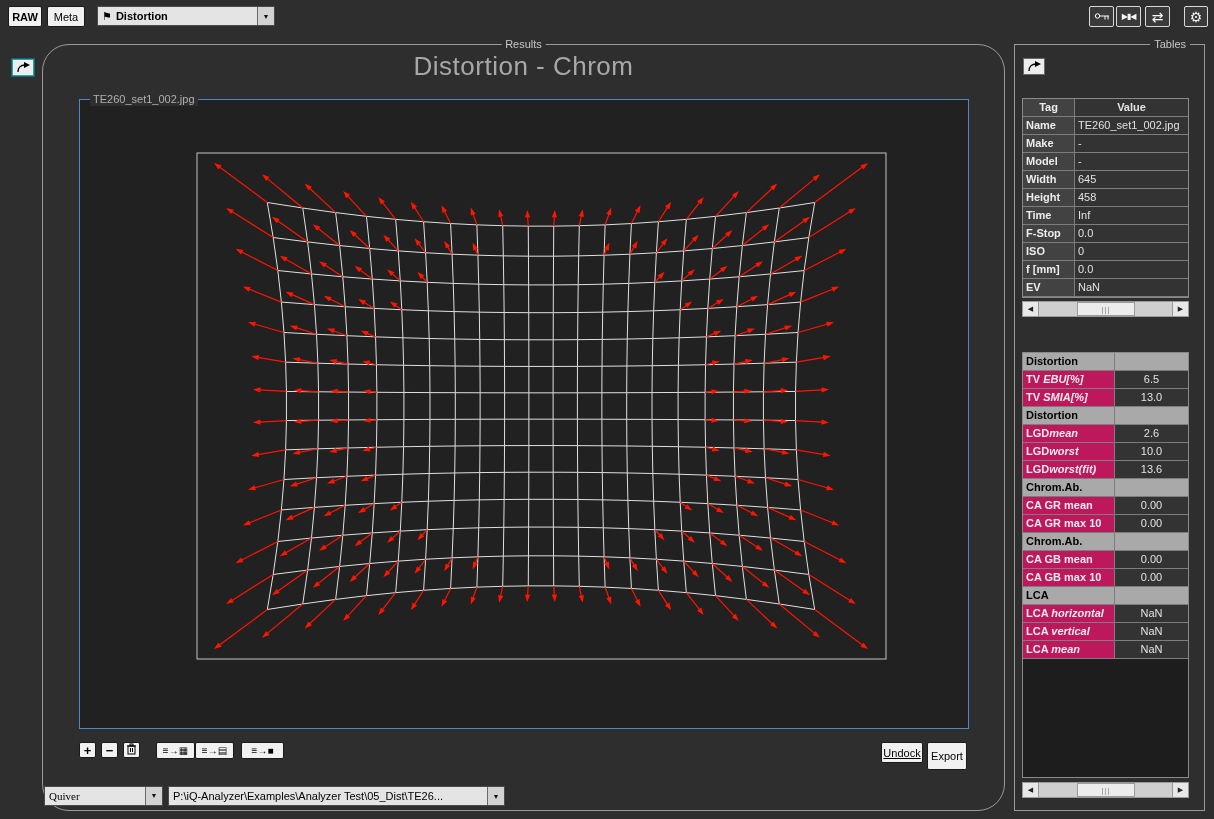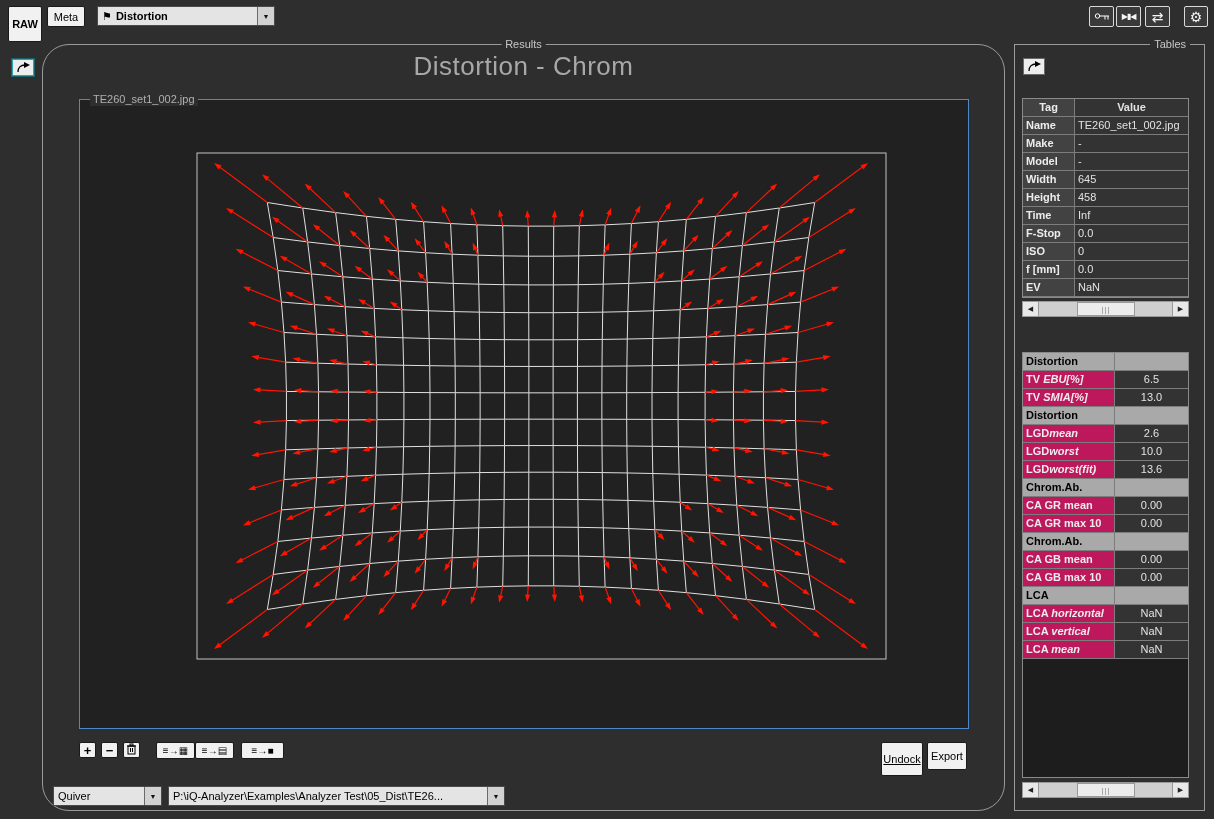--- a/index.html
+++ b/index.html
@@ -89,21 +89,21 @@
     display:flex; align-items:center; justify-content:center;
     font-size:7px; color:#777; letter-spacing:1px;
   }
   i { font-style:italic; }
 </style>
 </head>
 <body>
 
 <div id="root">
 
-  <div class="btn" style="left:8px;top:6px;width:34px;height:36px;font-weight:bold;">RAW</div>
+  <div class="btn" style="left:8px;top:6px;width:34px;height:21px;font-weight:bold;">RAW</div>
   <div class="btn" style="left:47px;top:6px;width:38px;height:21px;">Meta</div>
 
   <div class="combo" style="left:97px;top:6px;width:178px;">
     <div class="combo-field" style="font-weight:bold;">
       <span>⚑</span>
       <span>Distortion</span>
     </div>
     <div class="combo-btn">▼</div>
   </div>
 
@@ -528,24 +528,24 @@
     <div class="btn" style="left:113px;top:697px;width:39px;height:17px;font-size:10px;">
       <span>≡→▦</span>
     </div>
     <div class="btn" style="left:152px;top:697px;width:39px;height:17px;font-size:10px;">
       <span>≡→▤</span>
     </div>
     <div class="btn" style="left:198px;top:697px;width:43px;height:17px;font-size:10px;">
       <span>≡→■</span>
     </div>
 
-    <div class="btn" style="left:838px;top:697px;width:42px;height:34px;text-decoration:underline;">Undock</div>
+    <div class="btn" style="left:838px;top:697px;width:42px;height:21px;text-decoration:underline;">Undock</div>
     <div class="btn" style="left:884px;top:697px;width:40px;height:28px;">Export</div>
 
-    <div class="combo" style="left:10px;top:741px;width:109px;">
+    <div class="combo" style="left:1px;top:741px;width:119px;font-family:Liberation Serif, serif;">
       <div class="combo-field">
         <span>Quiver</span>
       </div>
       <div class="combo-btn">▼</div>
     </div>
     <div class="combo" style="left:125px;top:741px;width:337px;">
       <div class="combo-field">
         <span>P:\iQ-Analyzer\Examples\Analyzer Test\05_Dist\TE26...</span>
       </div>
       <div class="combo-btn">▼</div>

